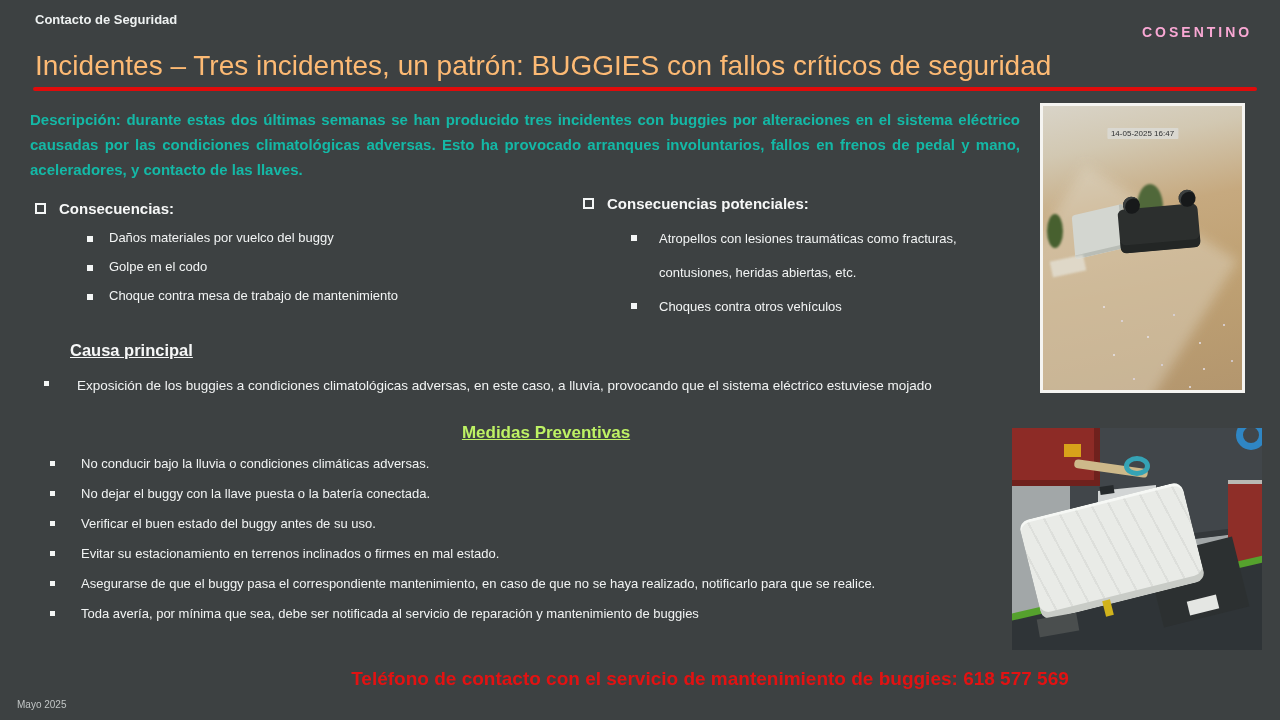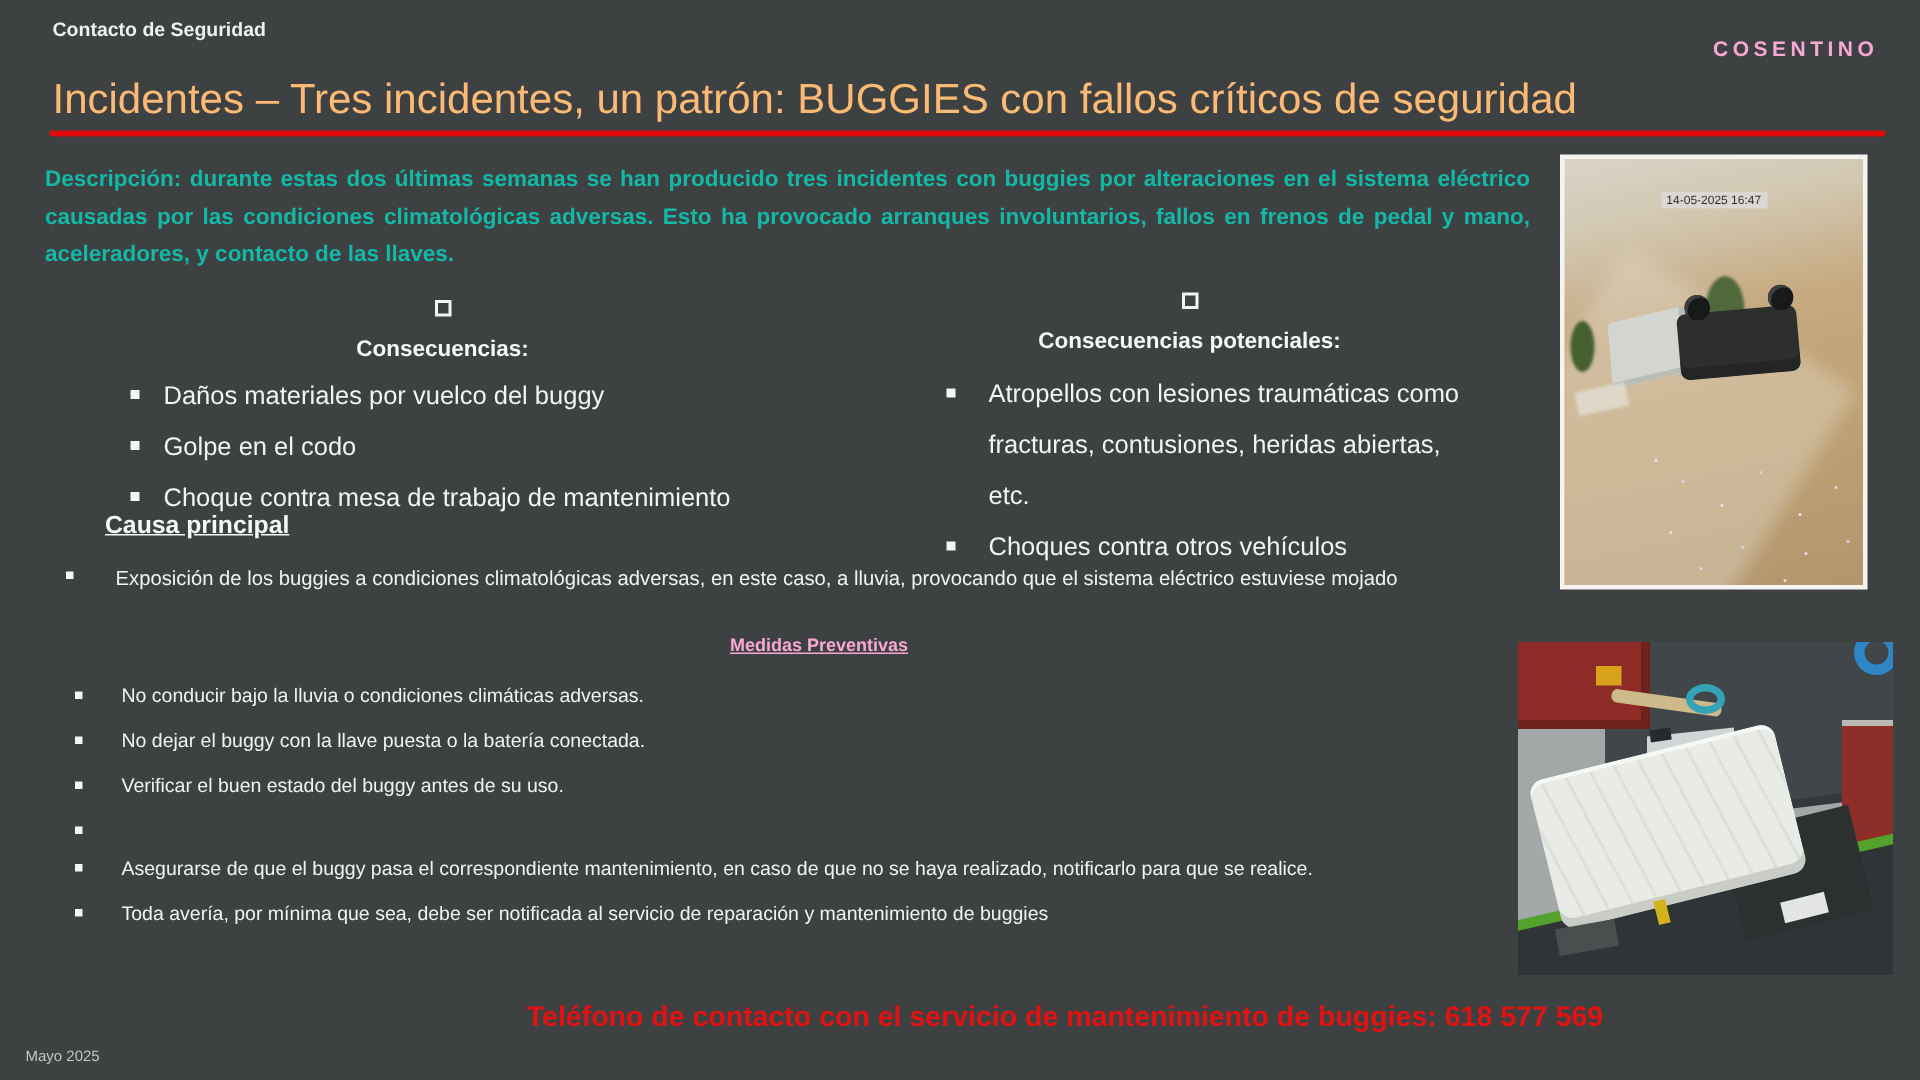--- a/index.html
+++ b/index.html
@@ -18,40 +18,40 @@
 
   
   .description { position:absolute; left:30px; top:107px; width:990px;
     font-size:15px; font-weight:bold; line-height:25px; text-align:justify; color:#14b8a6; }
 
   
   .sq-outline { display:inline-block; width:11px; height:11px; border:2px solid #f4f6f6; flex:0 0 auto; }
   .sq-fill    { display:inline-block; background:#f4f6f6; flex:0 0 auto; }
 
   
-  .col-head { display:flex; align-items:center; gap:13px; font-size:15px; font-weight:bold; color:#f6f7f7;flex-direction:column; }
+  .col-head { display:flex; align-items:center; gap:13px; font-size:15px; font-weight:bold; color:#f6f7f7; }
   .cons-left  { position:absolute; left:35px;  top:200px; width:520px; }
   .cons-right { position:absolute; left:583px; top:195px; width:420px; }
   .cons-left  .items { margin:13px 0 0 52px; }
   .cons-right .items { margin:10px 0 0 48px; }
-  .cons-item { display:flex; margin-bottom:14px; font-size:17px; color:#f2f4f4; }
+  .cons-item { display:flex; margin-bottom:14px; font-size:13px; color:#f2f4f4; }
   .cons-item .sq-fill { width:6px; height:6px; margin:6px 16px 0 0; }
   .cons-right .cons-item { line-height:34px; margin-bottom:0; width:360px; }
   .cons-right .cons-item .sq-fill { margin-top:13px; margin-right:22px; }
   .cons-right .cons-item .txt { width:330px; }
 
   
   .cause-title { position:absolute; left:70px; top:341px; font-size:16.5px; font-weight:bold; text-decoration:underline; color:#f6f7f7; }
   .cause-row { position:absolute; left:44px; top:372px; width:935px; display:flex; }
   .cause-row .sq-fill { width:5px; height:5px; margin:9px 28px 0 0; }
   .cause-text { width:895px; font-size:13.5px; line-height:28px; text-align:justify; color:#f1f3f3; }
 
   
   .measures-title { position:absolute; left:0; top:423px; width:1092px; text-align:center;
-    font-size:12px; font-weight:bold; text-decoration:underline; color:#f9a8d4; }
+    font-size:17px; font-weight:bold; text-decoration:underline; color:#bef264; }
   .measures { position:absolute; left:50px; top:456px; width:960px; }
   .measure { display:flex; margin-bottom:15px; font-size:13px; color:#f1f3f3; line-height:15px; }
   .measure .sq-fill { width:5px; height:5px; margin:5px 26px 0 0; }
 
   
   .phone { position:absolute; left:150px; top:668px; width:1120px; text-align:center;
     font-size:19px; font-weight:bold; color:#e21212; }
   .footer-date { position:absolute; left:17px; top:699px; font-size:10px; color:#c1c5c5; }
 
   
@@ -187,20 +187,21 @@
     <div class="measure">
       <span class="sq-fill"></span>
       <span>No dejar el buggy con la llave puesta o la batería conectada.</span>
     </div>
     <div class="measure">
       <span class="sq-fill"></span>
       <span>Verificar el buen estado del buggy antes de su uso.</span>
     </div>
     <div class="measure">
       <span class="sq-fill"></span>
+      <span>Evitar su estacionamiento en terrenos inclinados o firmes en mal estado.</span>
     </div>
     <div class="measure">
       <span class="sq-fill"></span>
       <span>Asegurarse de que el buggy pasa el correspondiente mantenimiento, en caso de que no se haya realizado, notificarlo para que se realice.</span>
     </div>
     <div class="measure">
       <span class="sq-fill"></span>
       <span>Toda avería, por mínima que sea, debe ser notificada al servicio de reparación y mantenimiento de buggies</span>
     </div>
   </div>

